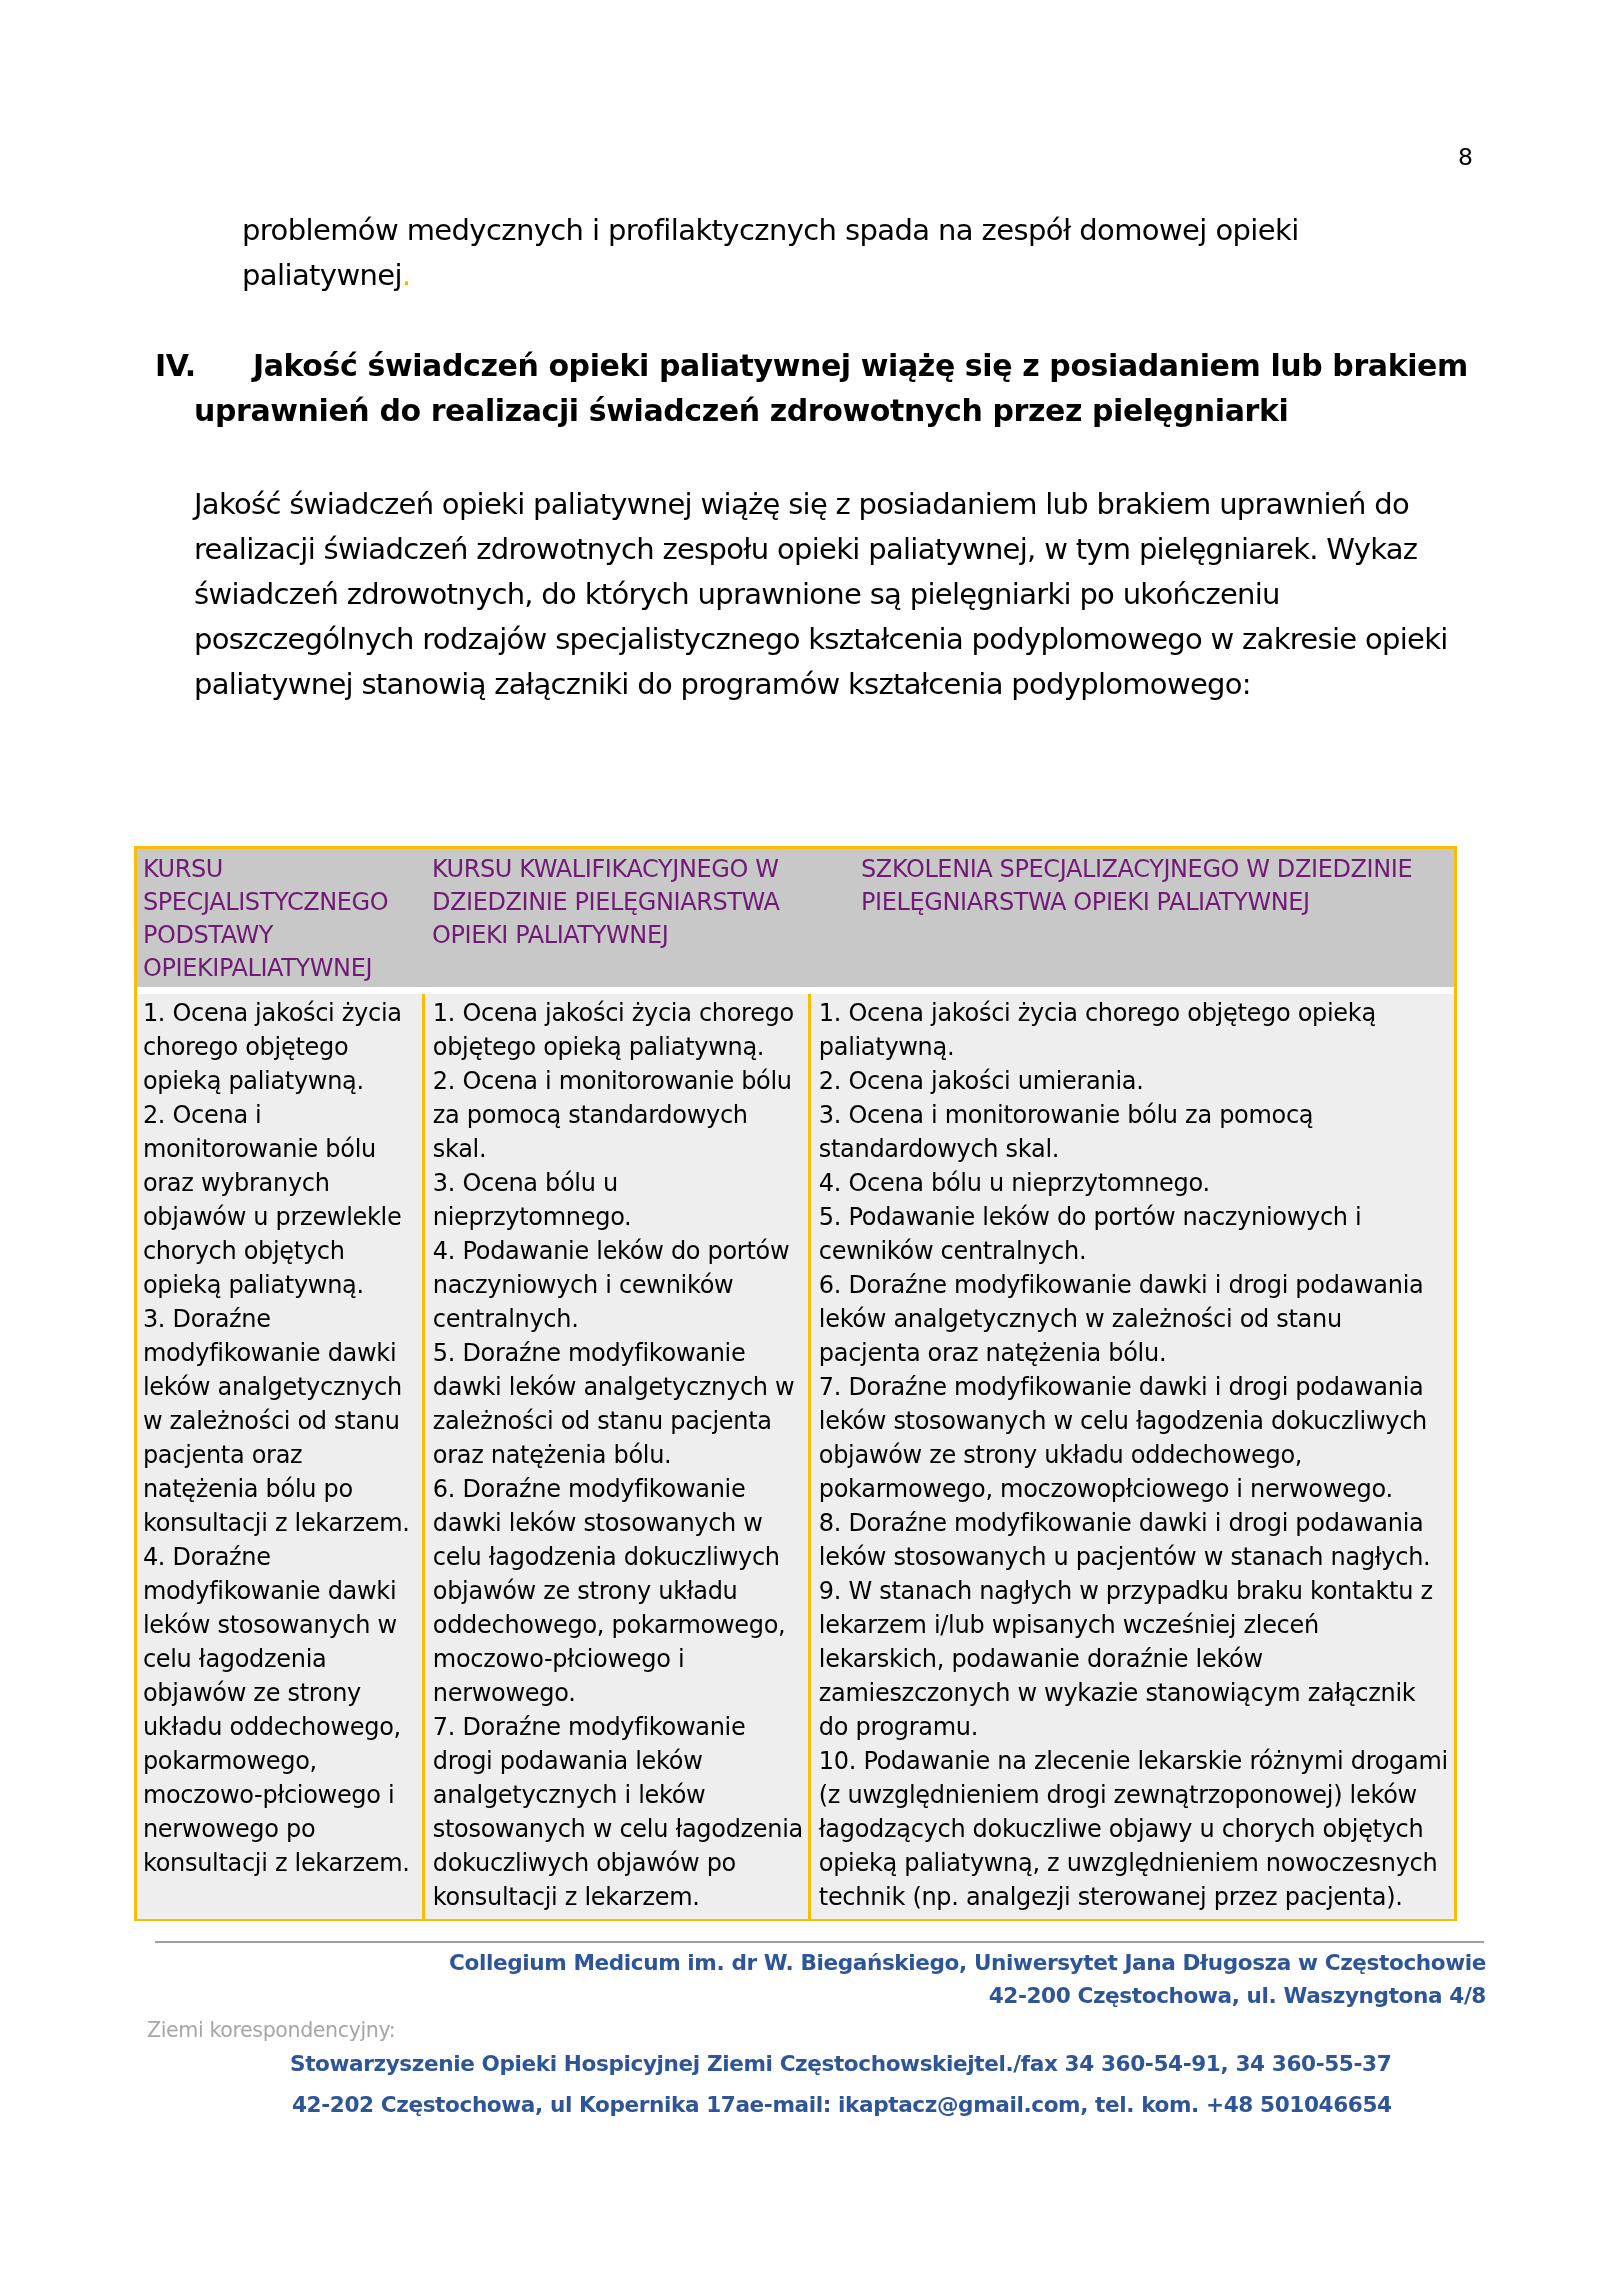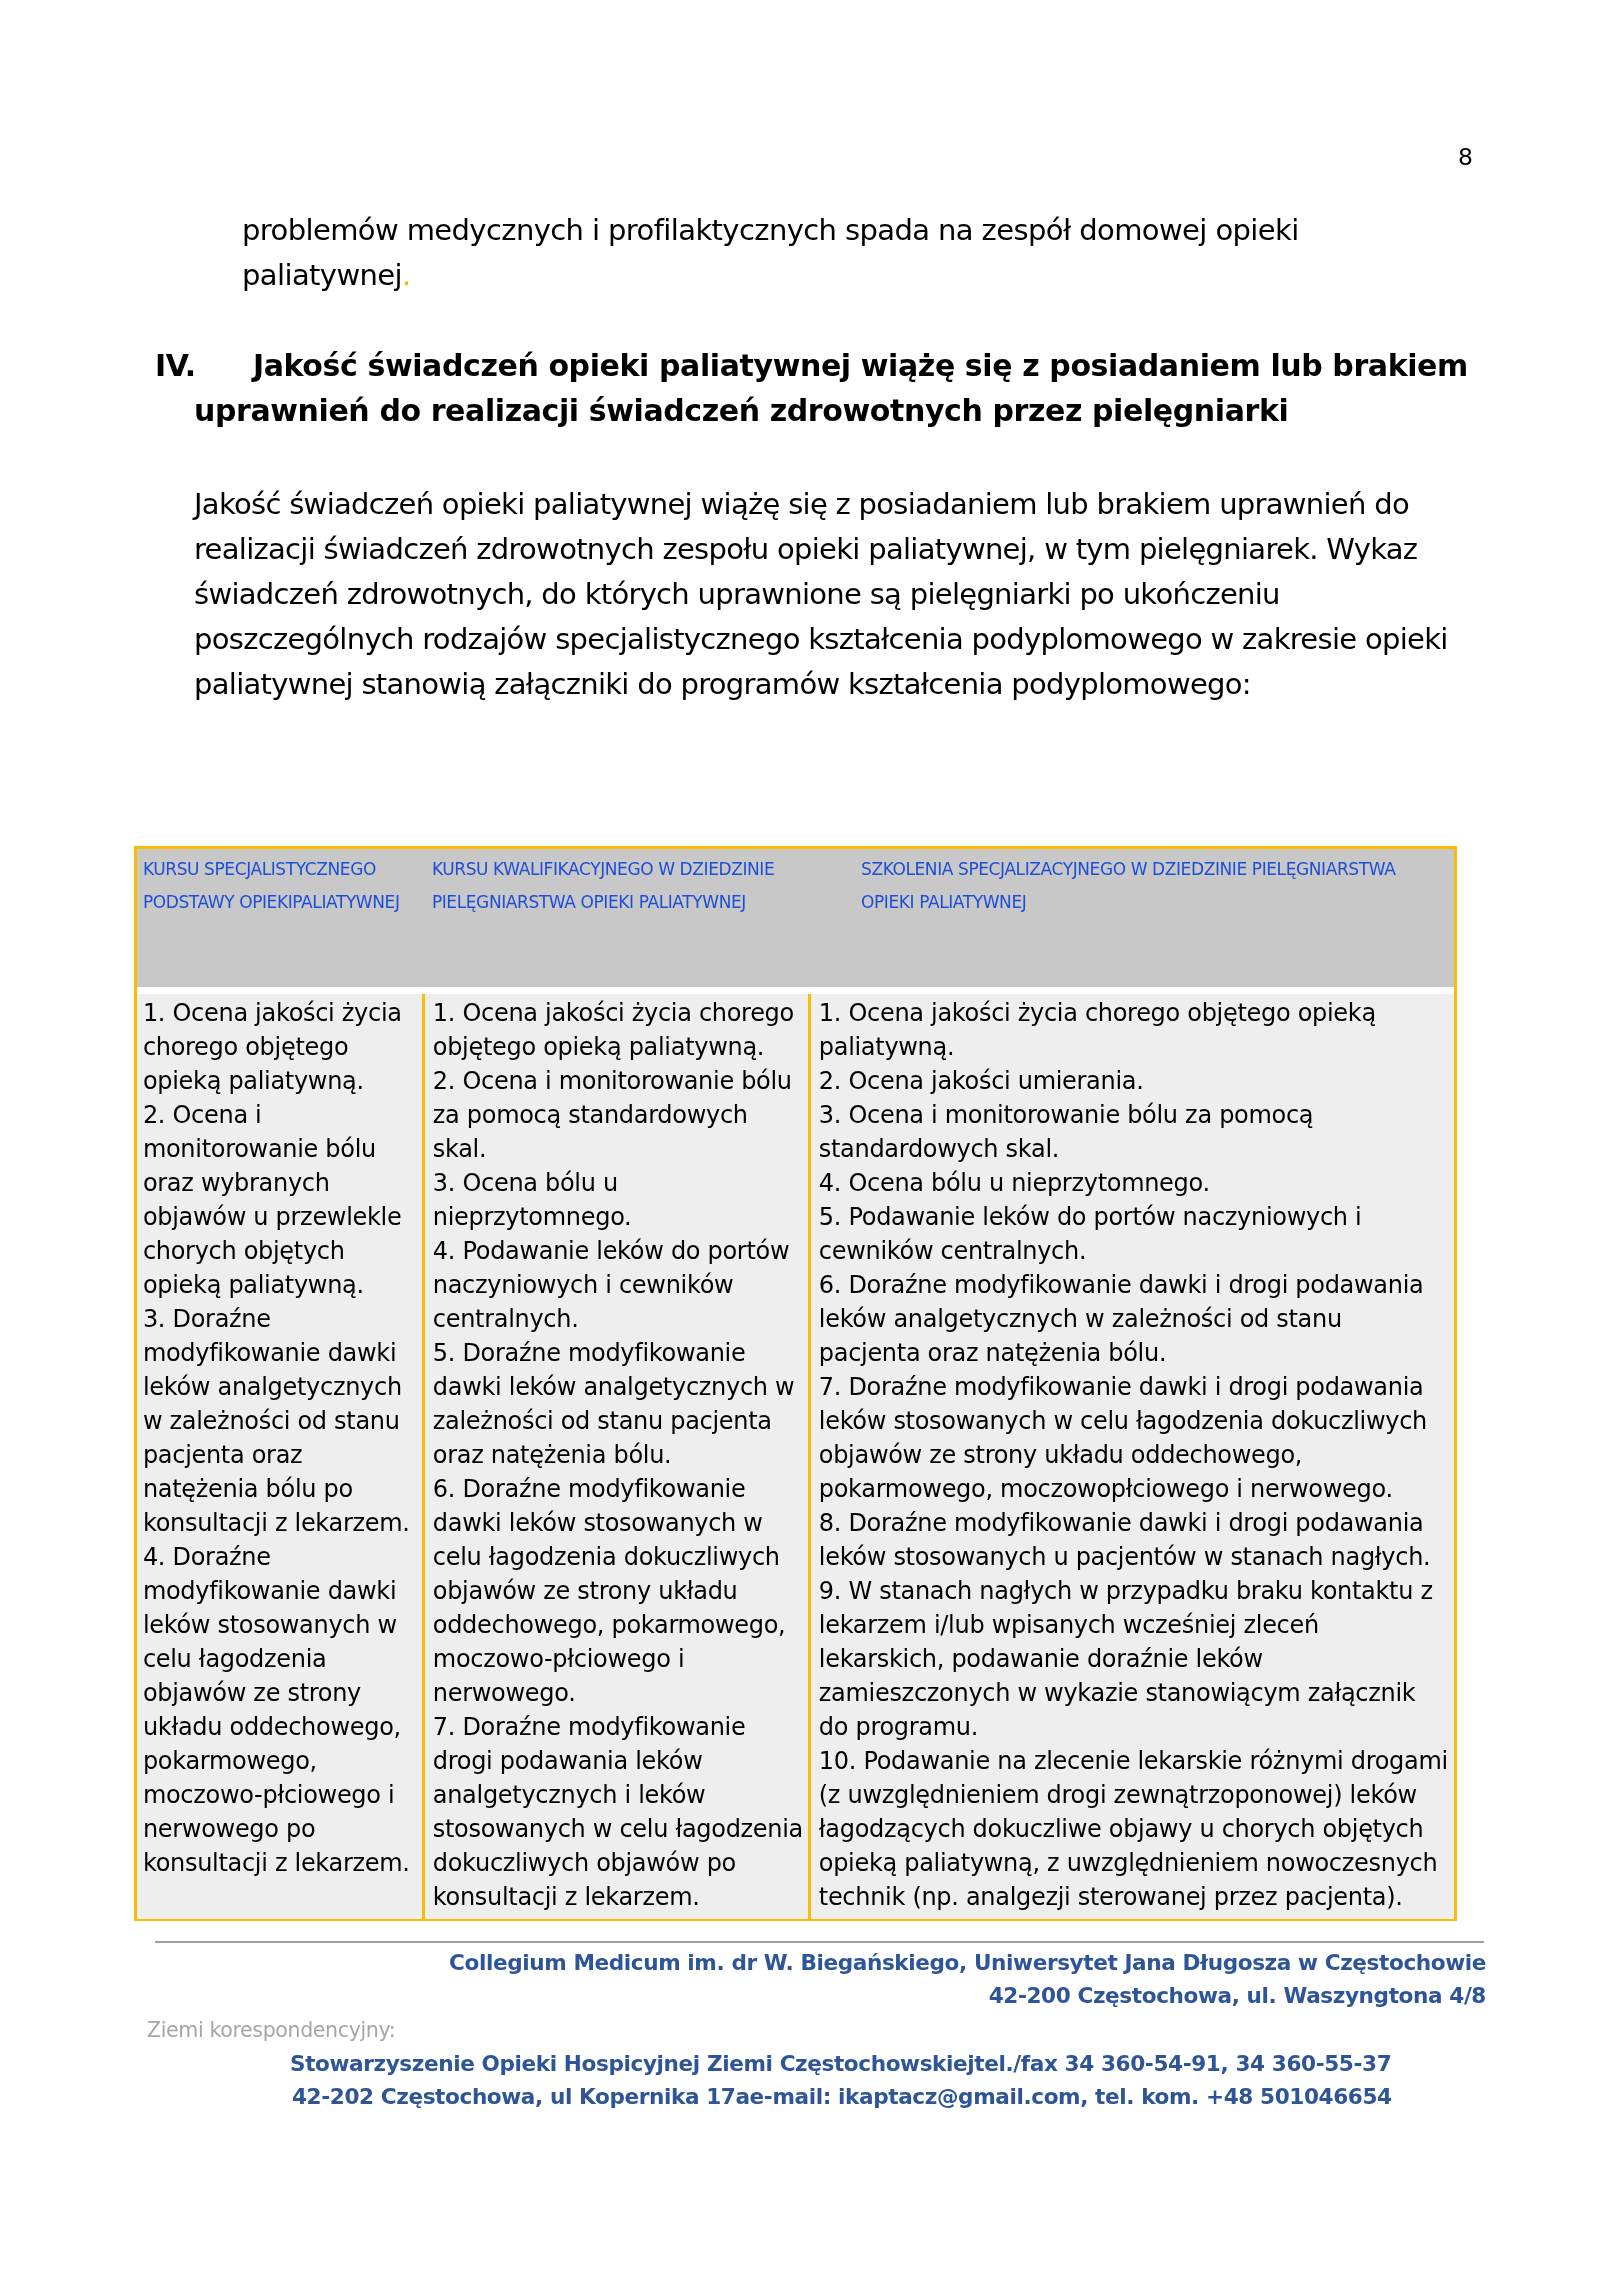--- a/index.html
+++ b/index.html
@@ -27,21 +27,21 @@
       font-size: 29px; line-height: 45px; letter-spacing: -0.7px;
     }
     .palliative-table {
       position: absolute; left: 134px; top: 846px; width: 1323px; height: 1075px;
       border: 3.9px solid #fbbc05; box-sizing: border-box; background: #fff;
     }
     .table-header {
       display: flex; background: #c8c8c8; height: 138px;
     }
     .th {
-      font-size: 17px; line-height: 33px; color: #1d4ed8; padding: 3.9px 5.9px;
+      font-size: 24px; line-height: 33px; color: #701a75; padding: 3.9px 5.9px;
       letter-spacing: -0.4px; box-sizing: border-box;
     }
     .th.c1 { width: 288px; }
     .th.c2 { width: 389px; padding-left: 6.9px; }
     .th.c3 { flex: 1; padding-left: 47px; }
     .table-body {
       display: flex; height: 925px; margin-top: 3.9px;
       border-top: 3.9px solid #ffffff;
     }
     .td {
@@ -61,21 +61,21 @@
       color: #2e5597; font-weight: bold; font-size: 21.6px; line-height: 33px;
       letter-spacing: -0.4px;
     }
     .footer .right { text-align: right; }
     .footer .muted {
       color: #a6a6a6; font-weight: normal; font-size: 20.6px; margin-top: 2px;
     }
     .footer .row {
       display: flex; padding-left: 143px;
     }
-    .footer .row.r2 { padding-left: 145px; }
+    .footer .row.r2 { padding-left: 145px; margin-top: 8px; }
   </style>
 </head>
 <body>
 
 <div class="page-number">8</div>
 
 <div class="intro-text"><span>problemów medycznych i profilaktycznych spada na zespół domowej opieki paliatywnej</span><span class="accent-dot">.</span></div>
 
 <div class="section-heading">
   <span class="numeral">IV.</span><span>Jakość świadczeń opieki paliatywnej wiążę się z posiadaniem lub brakiem</span>

